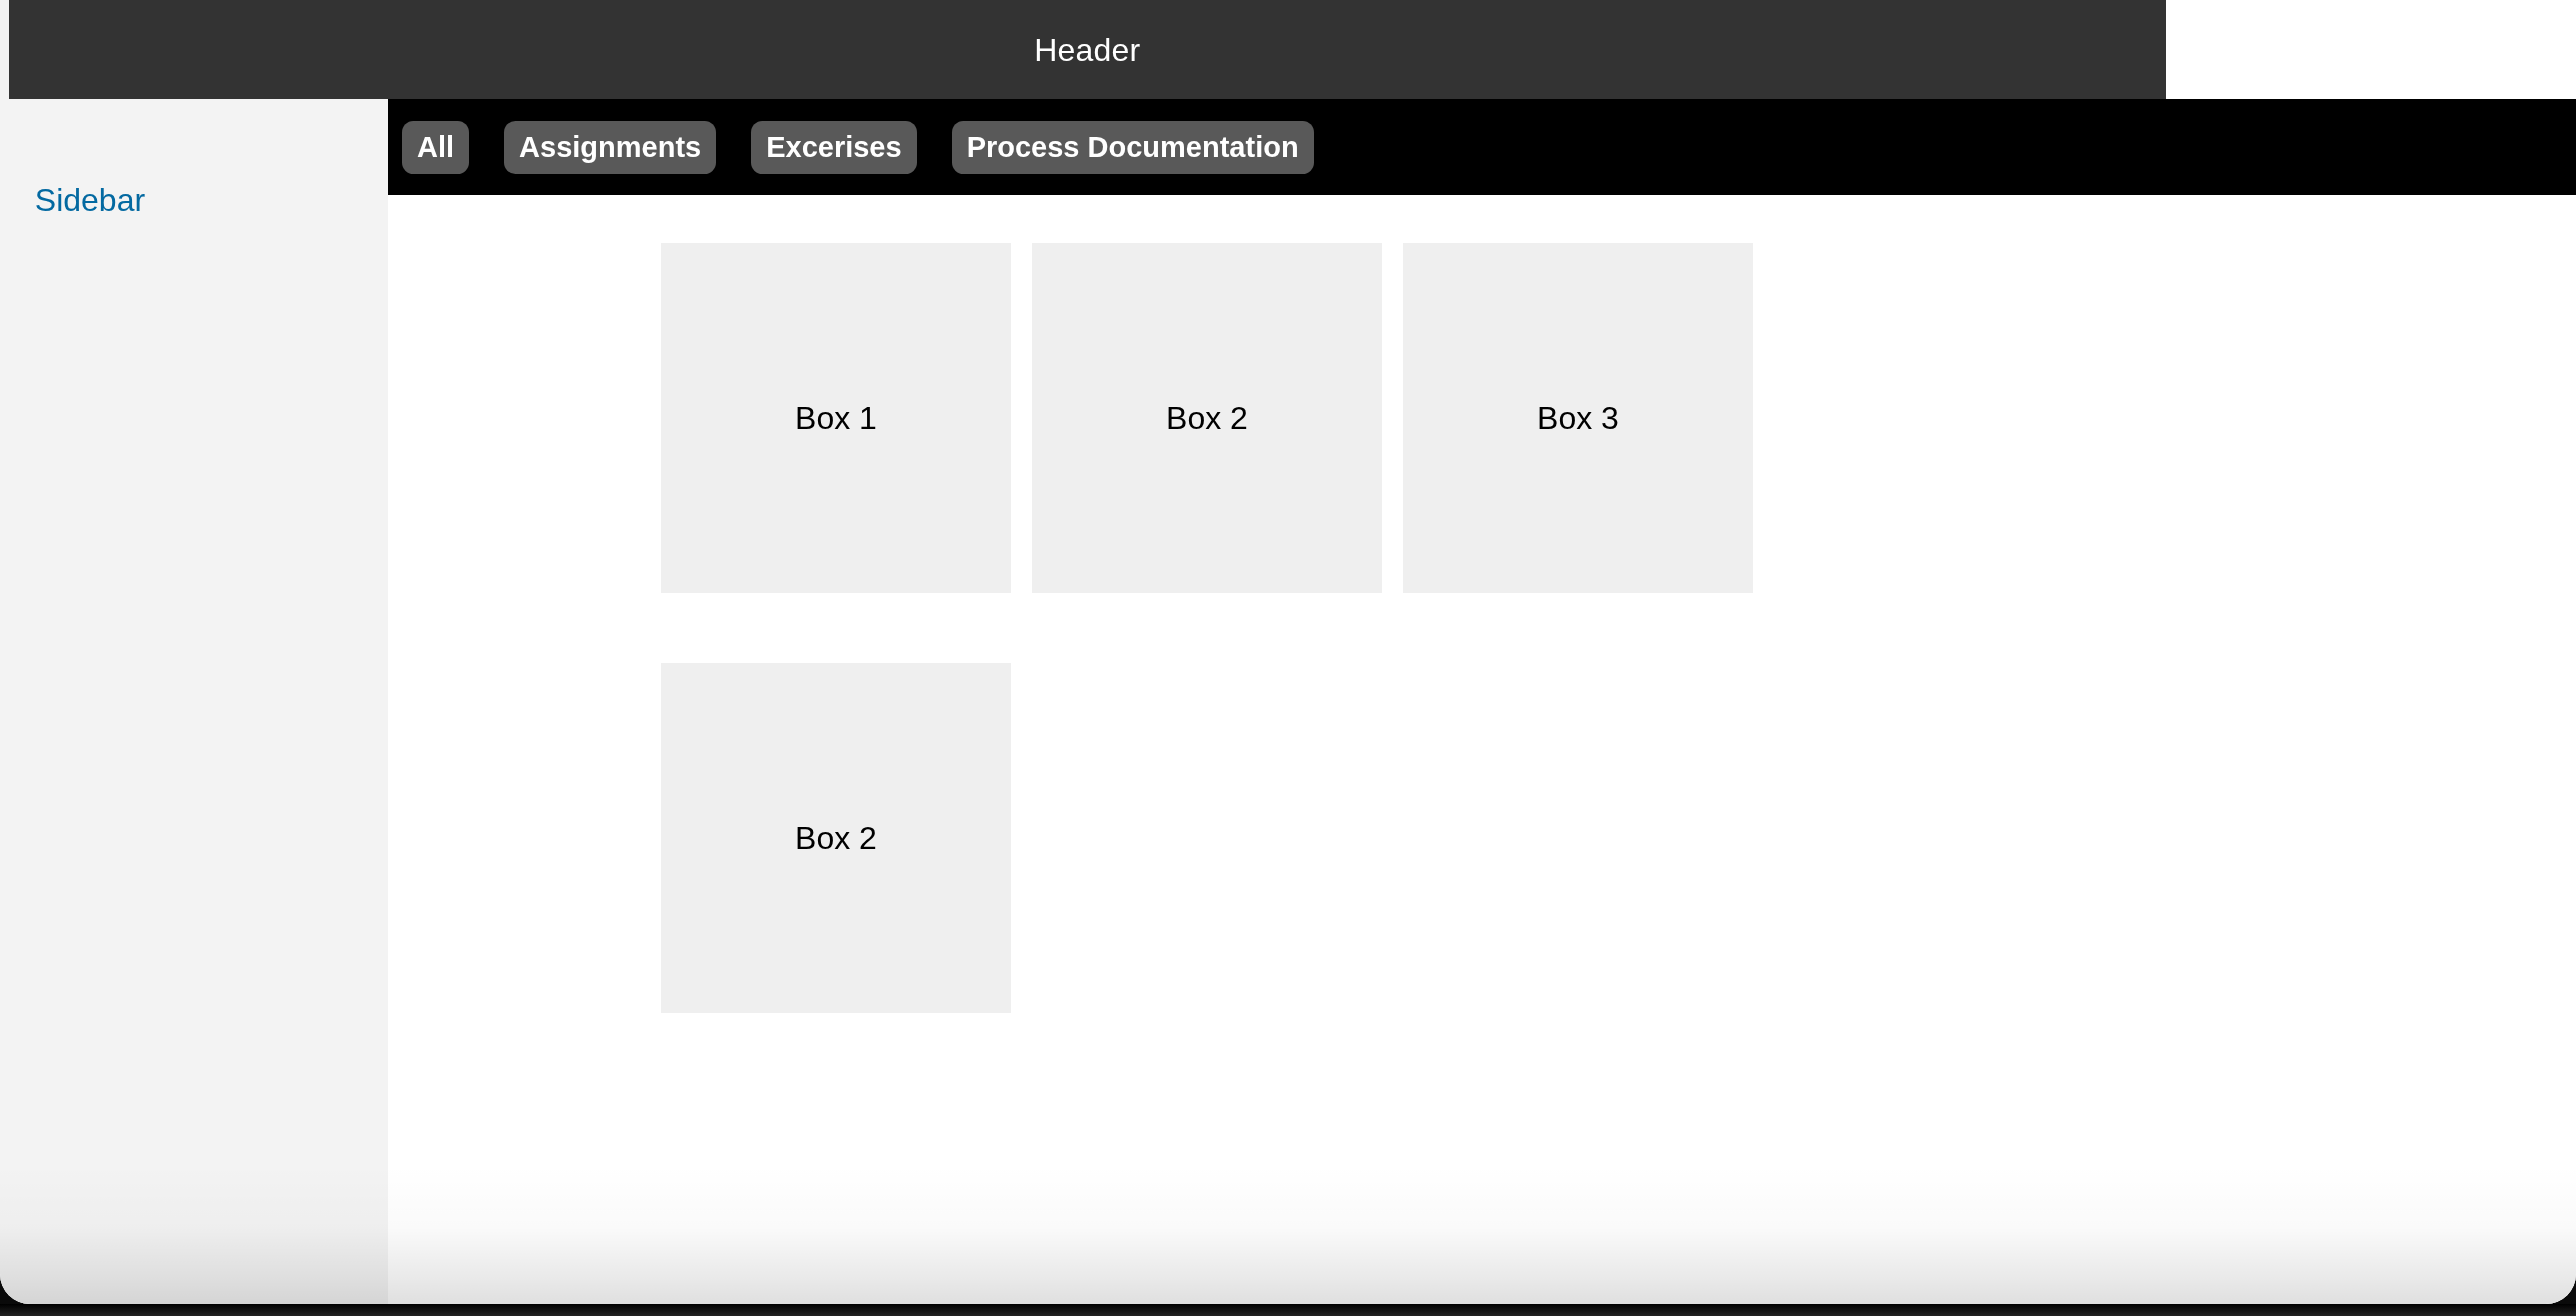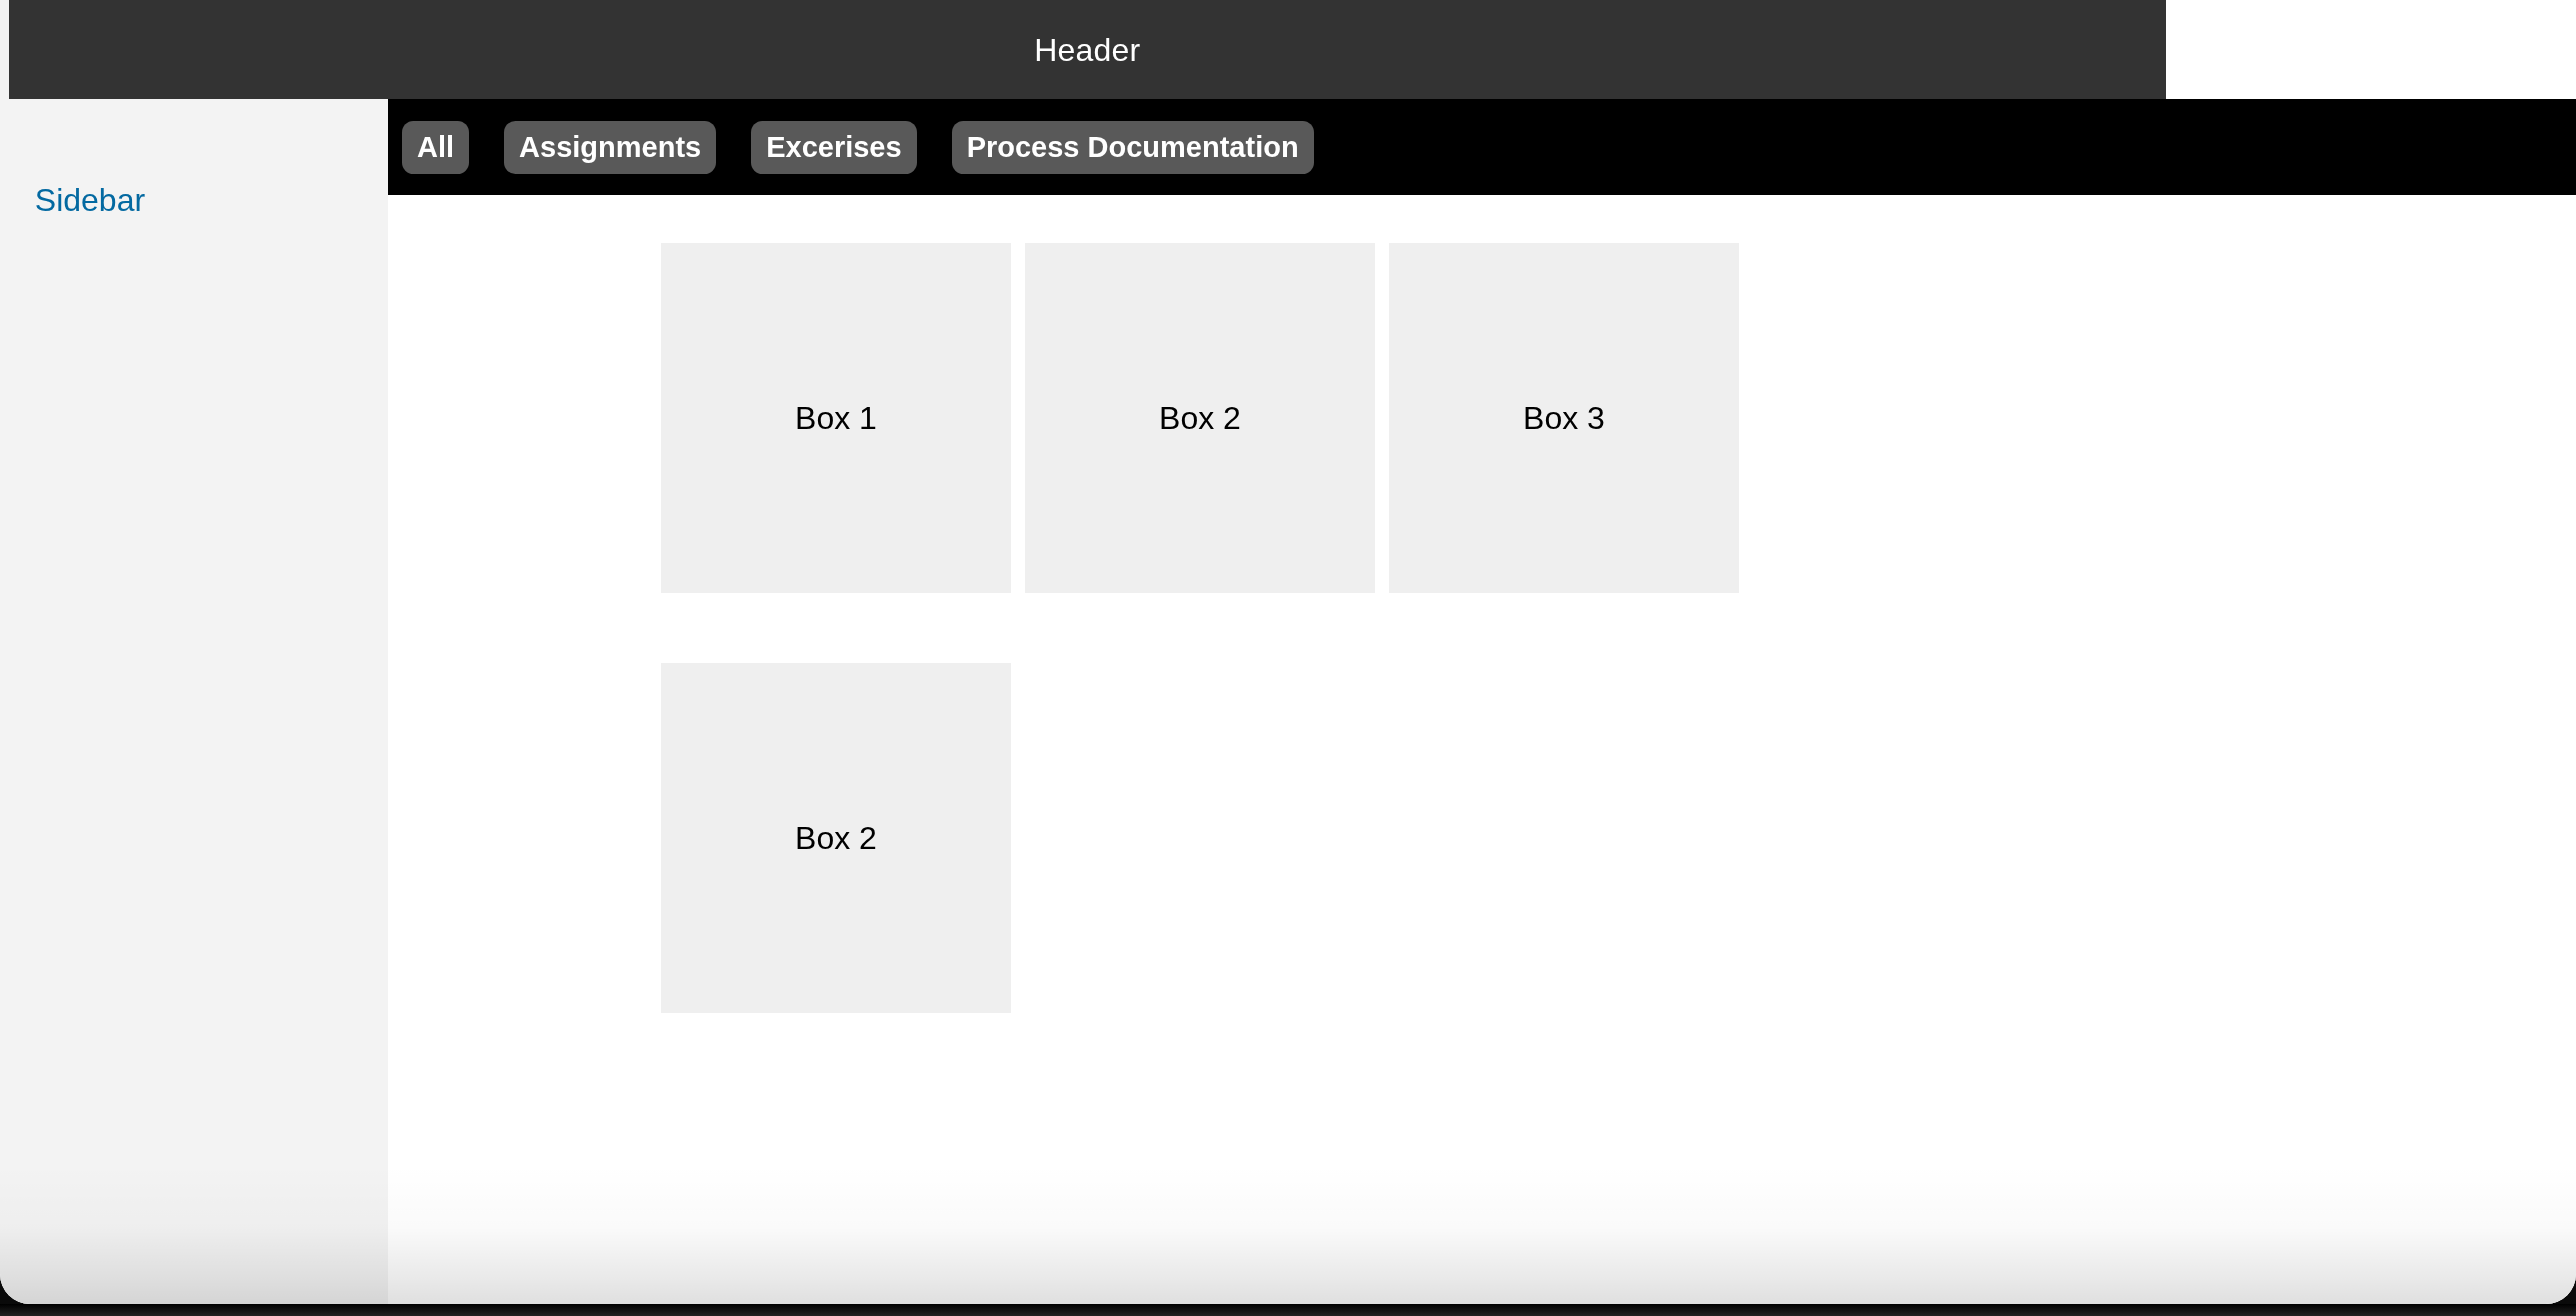--- a/index.html
+++ b/index.html
@@ -136,21 +136,21 @@
     z-index: 2;
   }
   #box-grid {
     position: absolute;
     left: 273px;
     top: 48px;
     width: 1122px;
   }
   .box-row {
     display: flex;
-    gap: 14px;
+    gap: 21px;
     margin-bottom: 70px;
   }
   .box-row:last-child { margin-bottom: 0; }
   .content-box {
     width: 350px;
     height: 350px;
     background: #efefef;
     display: flex;
     align-items: center;
     justify-content: center;

